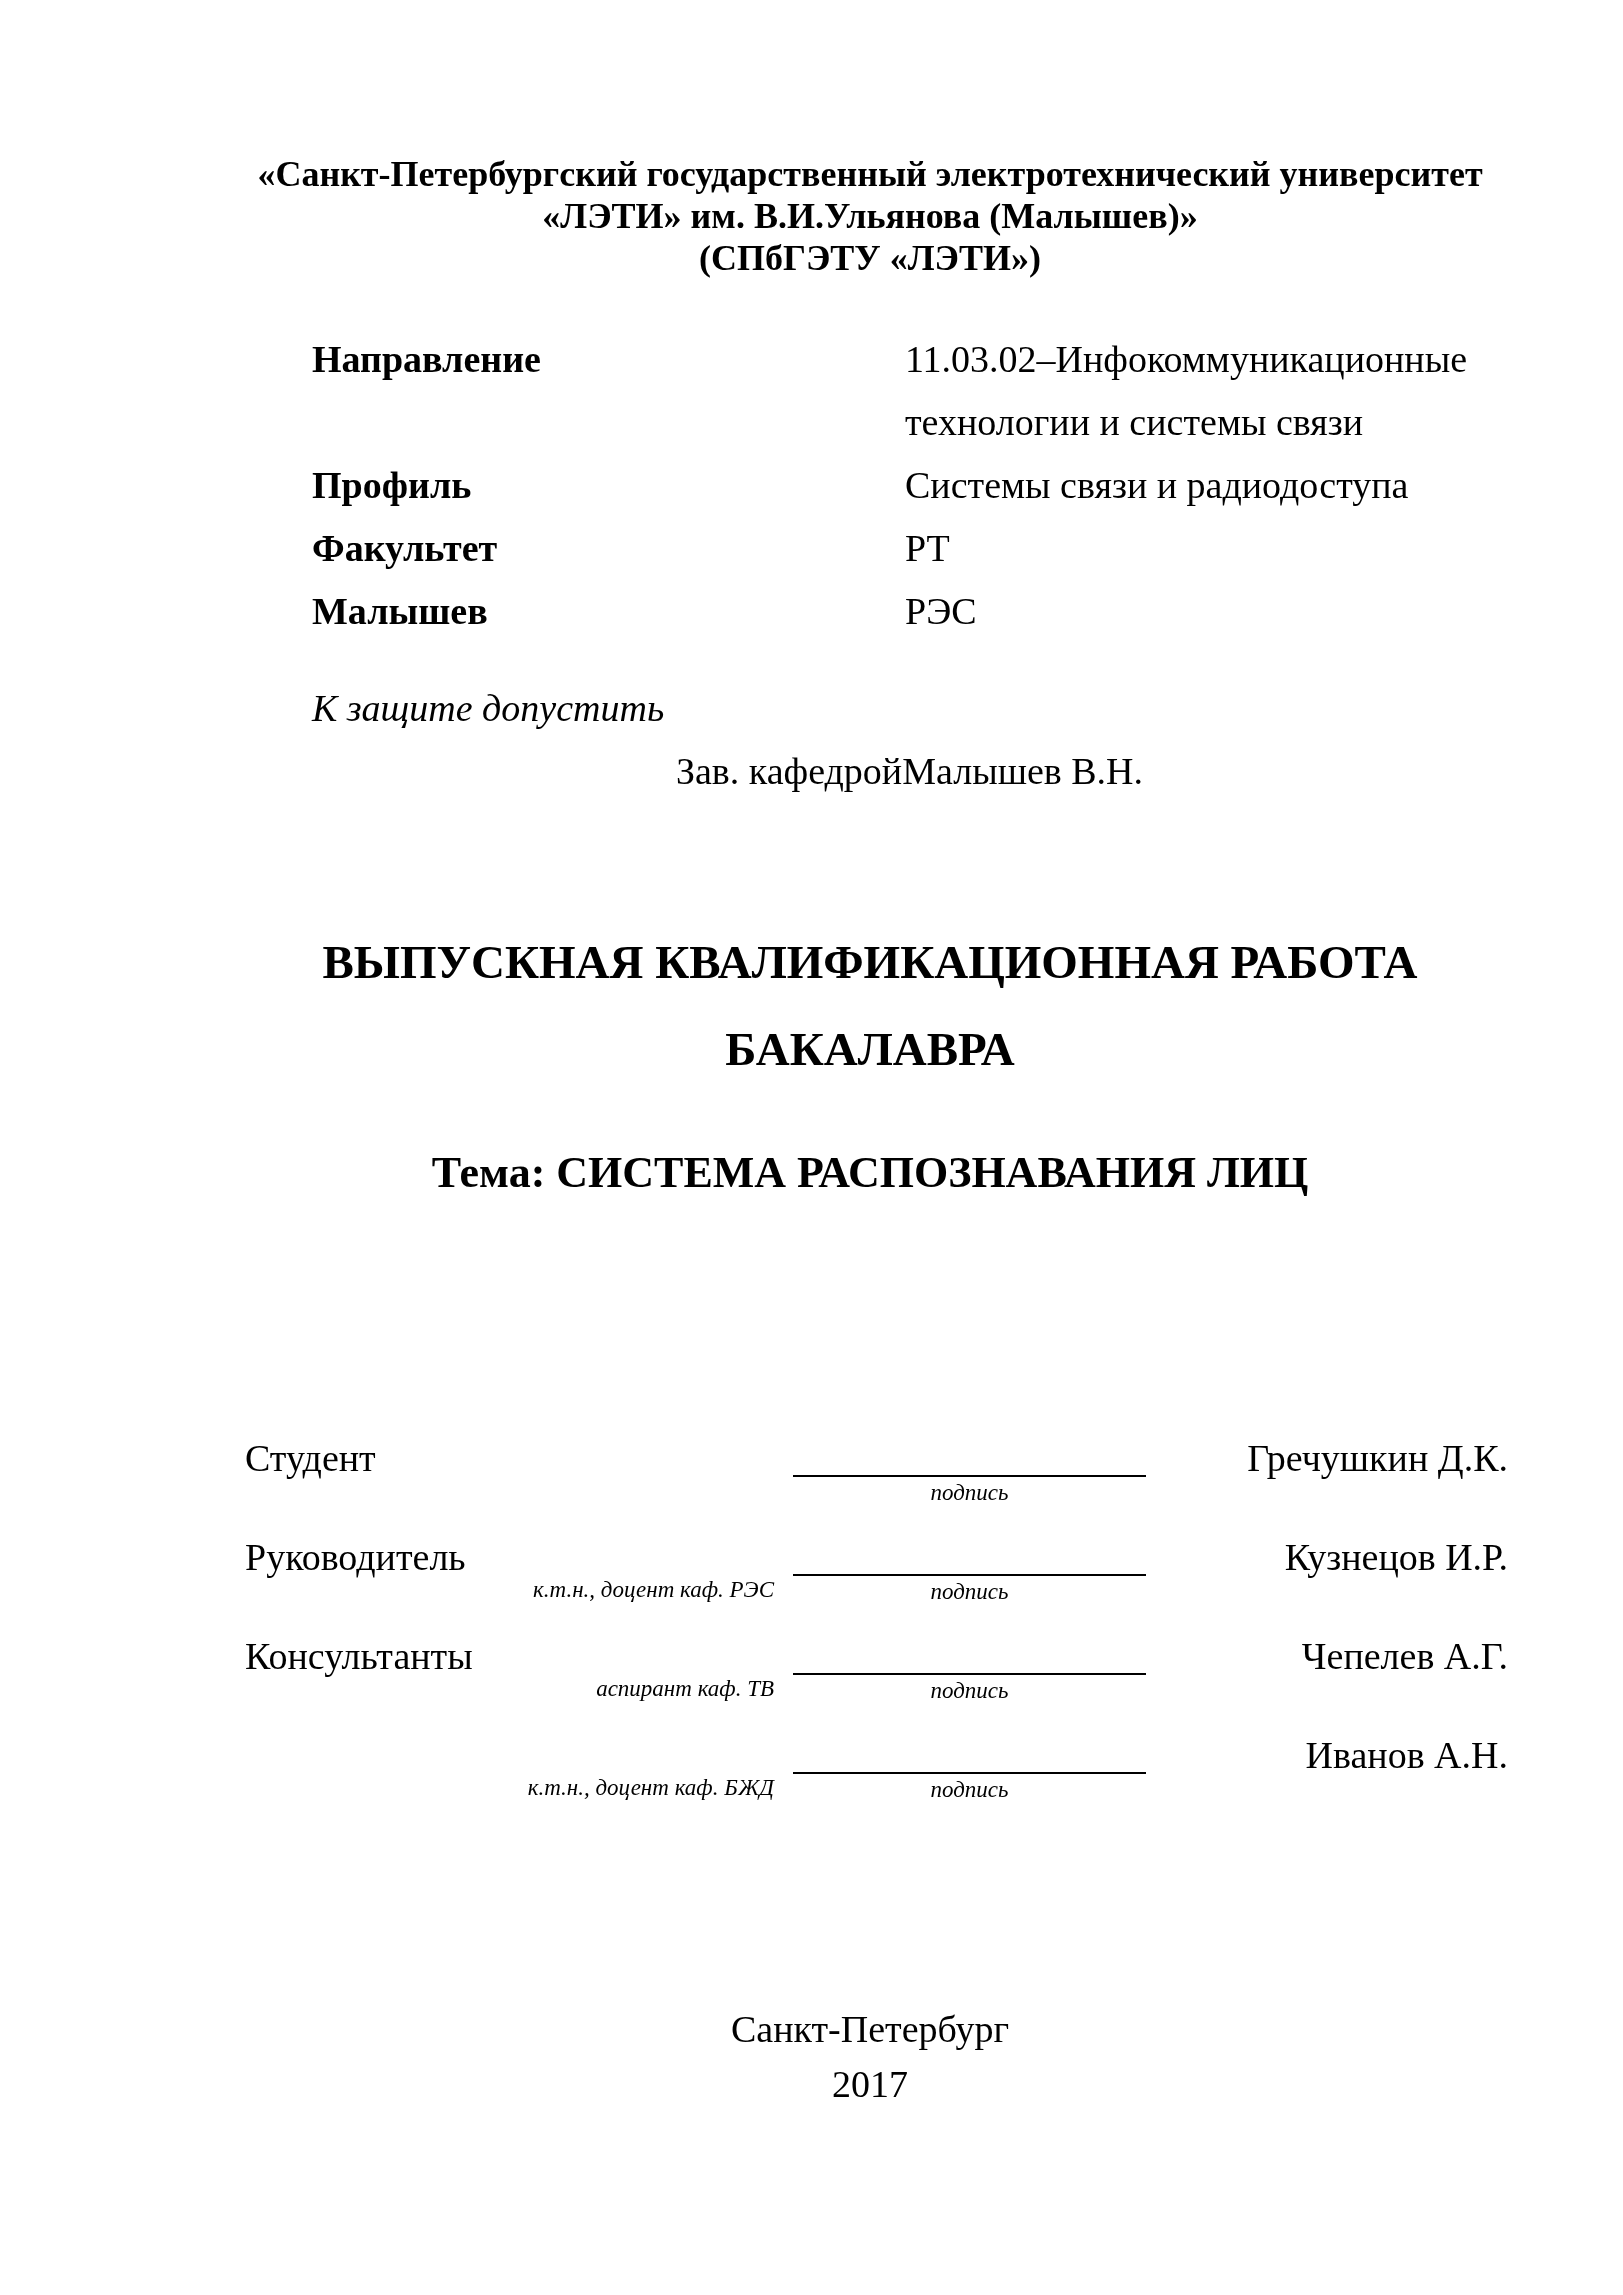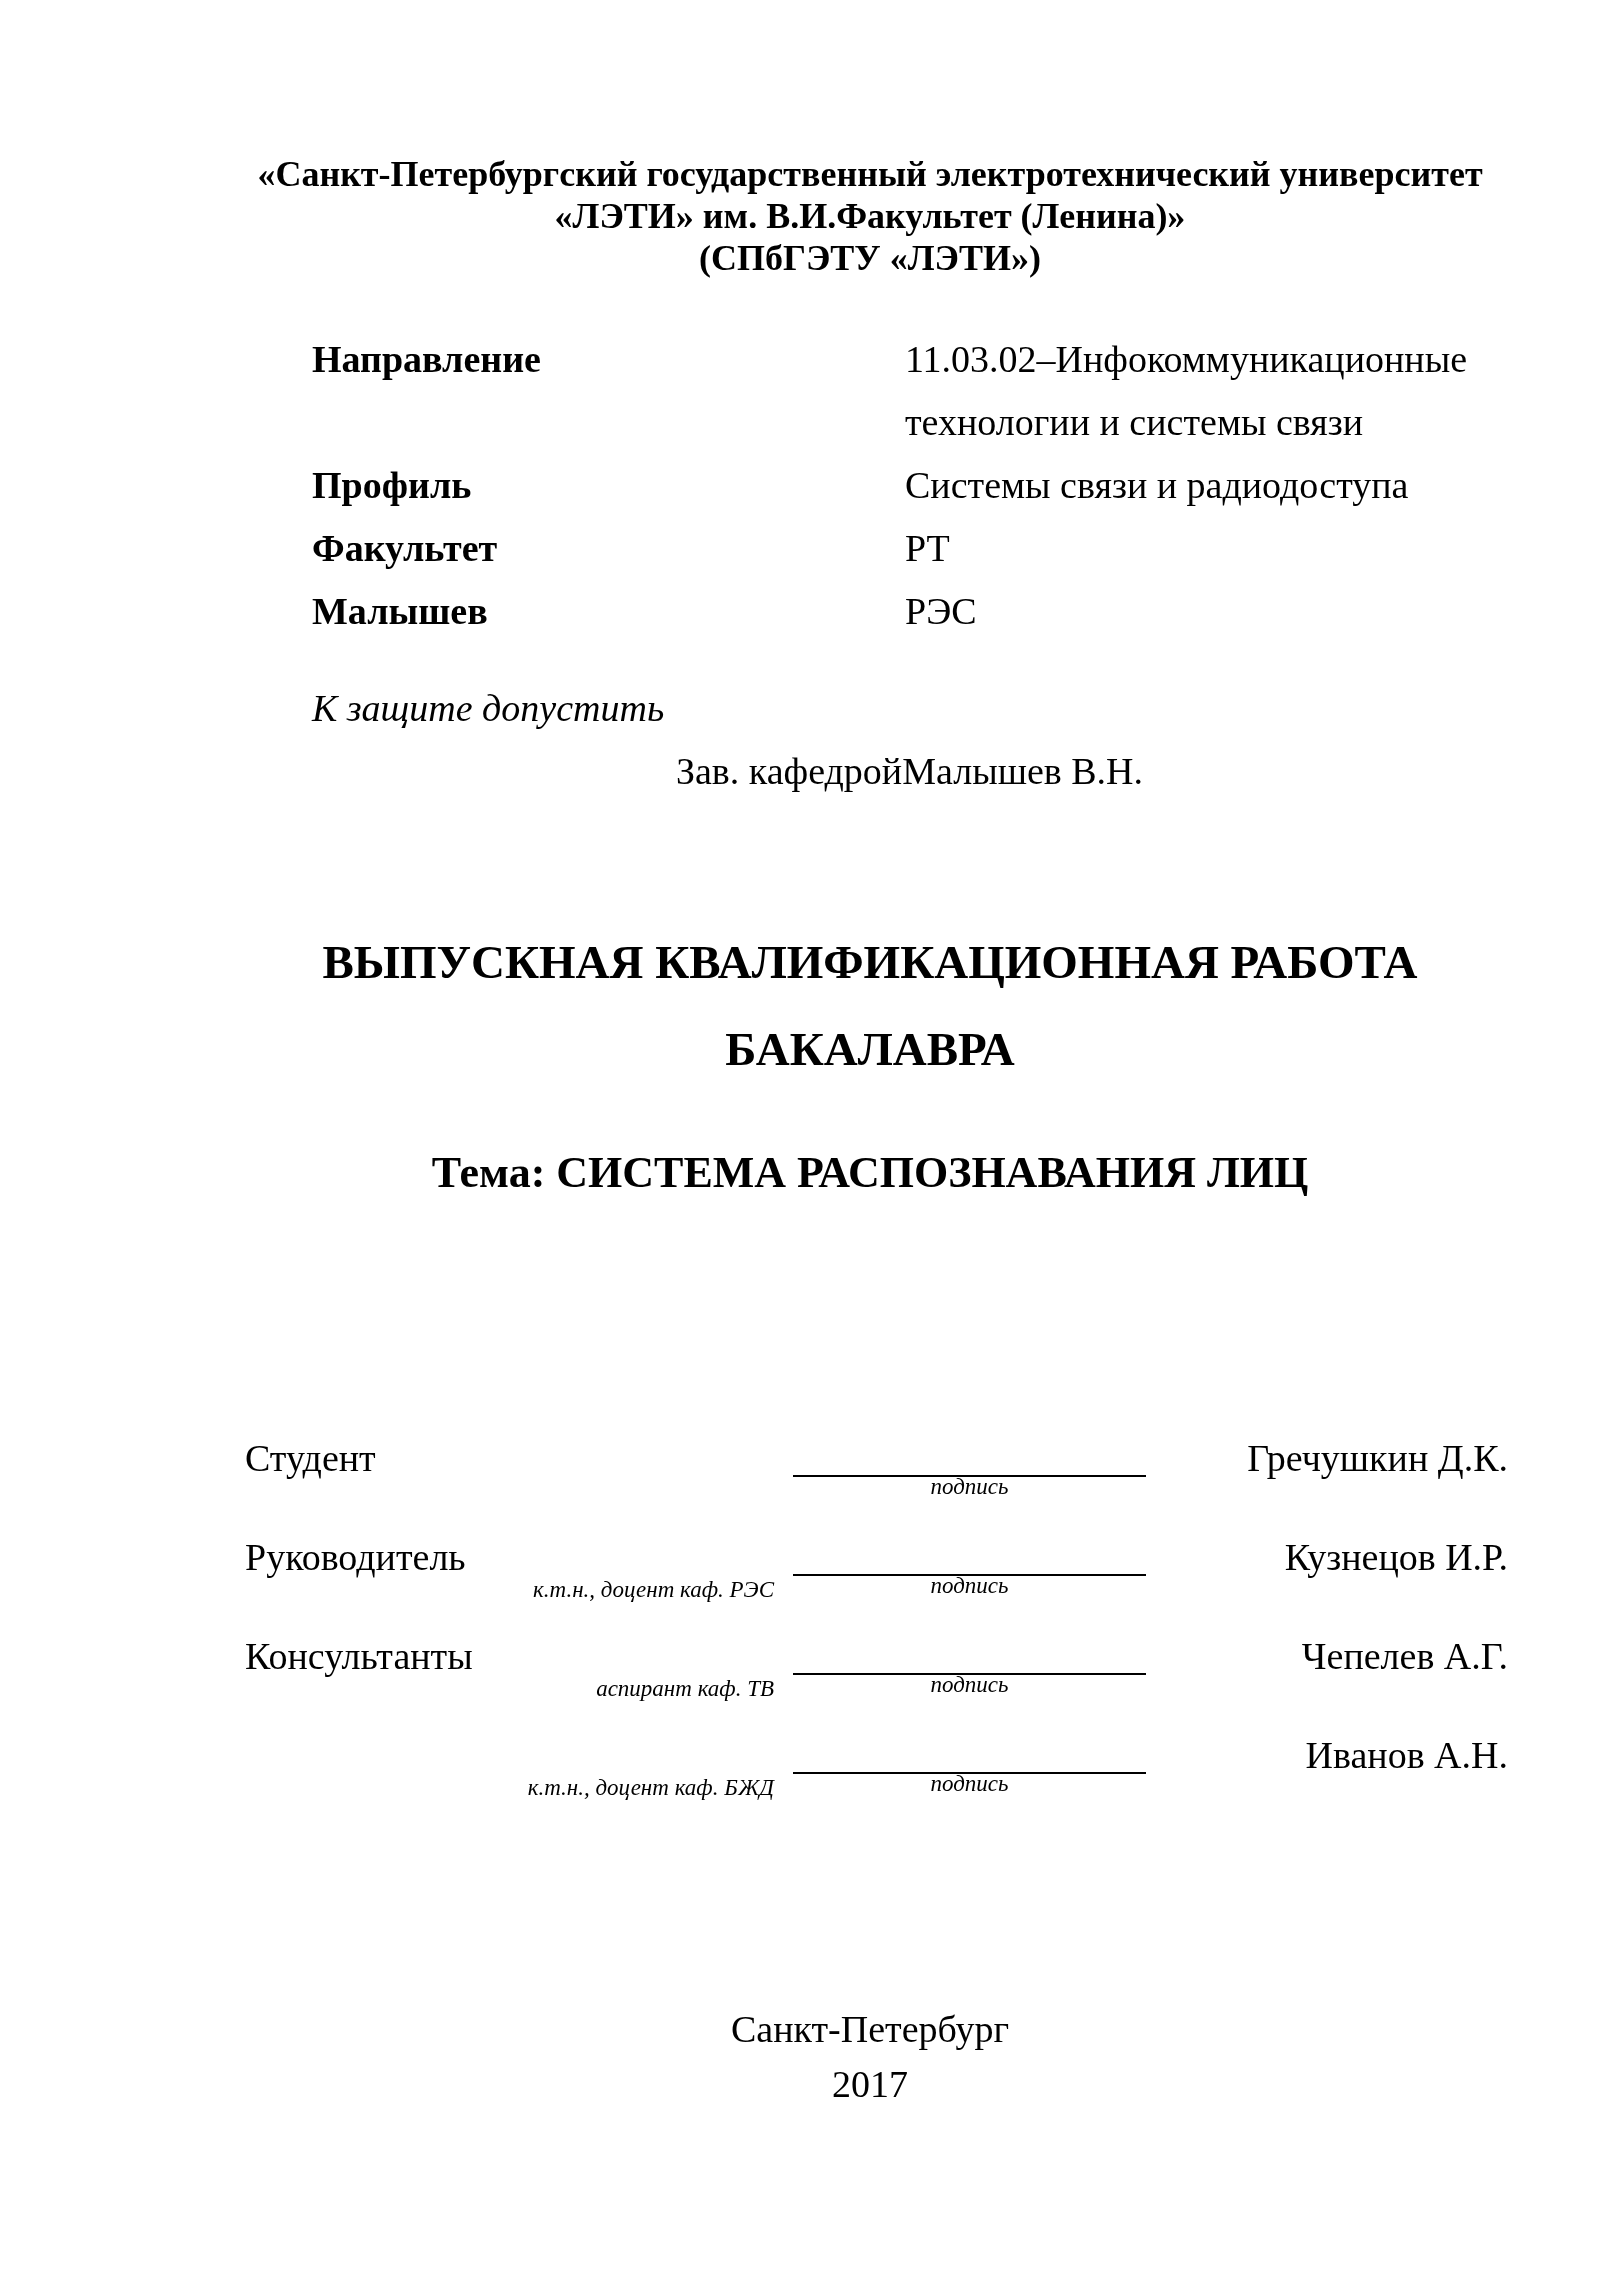--- a/index.html
+++ b/index.html
@@ -119,21 +119,21 @@
   .sig-line {
     position: absolute;
     left: 561px;
     top: 39px;
     width: 353px;
     border-top: 2.4px solid #000000;
   }
   .sig-caption {
     position: absolute;
     left: 561px;
-    top: 37px;
+    top: 43px;
     width: 353px;
     text-align: center;
     font-style: italic;
     font-size: 23px;
     line-height: 27px;
   }
   .sig-qual {
     position: absolute;
     left: 0;
     top: 41px;
@@ -157,21 +157,21 @@
     margin-top: 11px;
   }
 </style>
 </head>
 <body>
 
 <div class="page">
 
   <div class="header">
     <div>«Санкт-Петербургский государственный электротехнический университет</div>
-    <div>«ЛЭТИ» им. В.И.Факультет (Ленина)»</div>
+    <div>«ЛЭТИ» им. В.И.Ульянова (Малышев)»</div>
     <div>(СПбГЭТУ «ЛЭТИ»)</div>
   </div>
 
   <div class="fields">
     <div class="field-row">
       <div class="field-label">Направление</div>
       <div class="field-value">11.03.02–Инфокоммуникационные технологии и системы связи</div>
     </div>
     <div class="field-row">
       <div class="field-label">Профиль</div>

